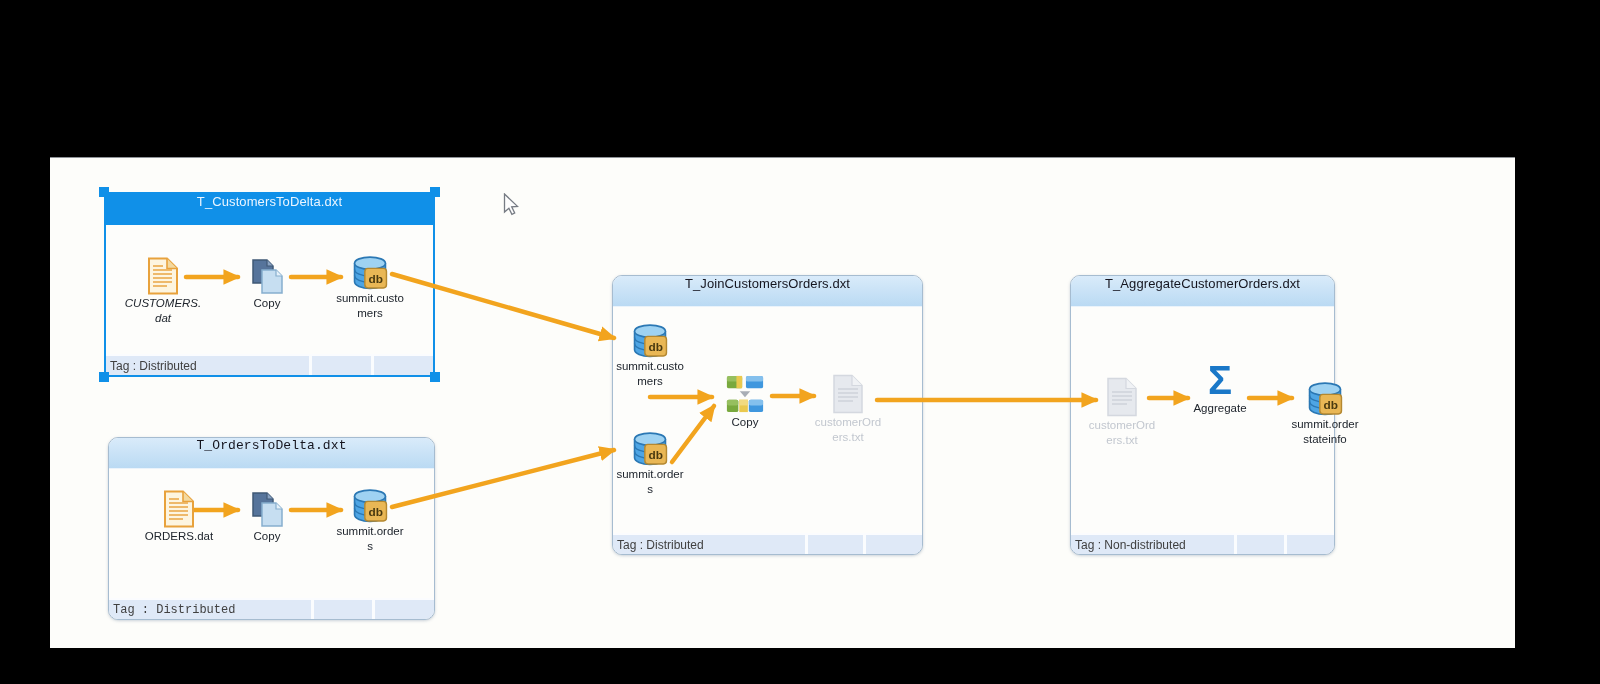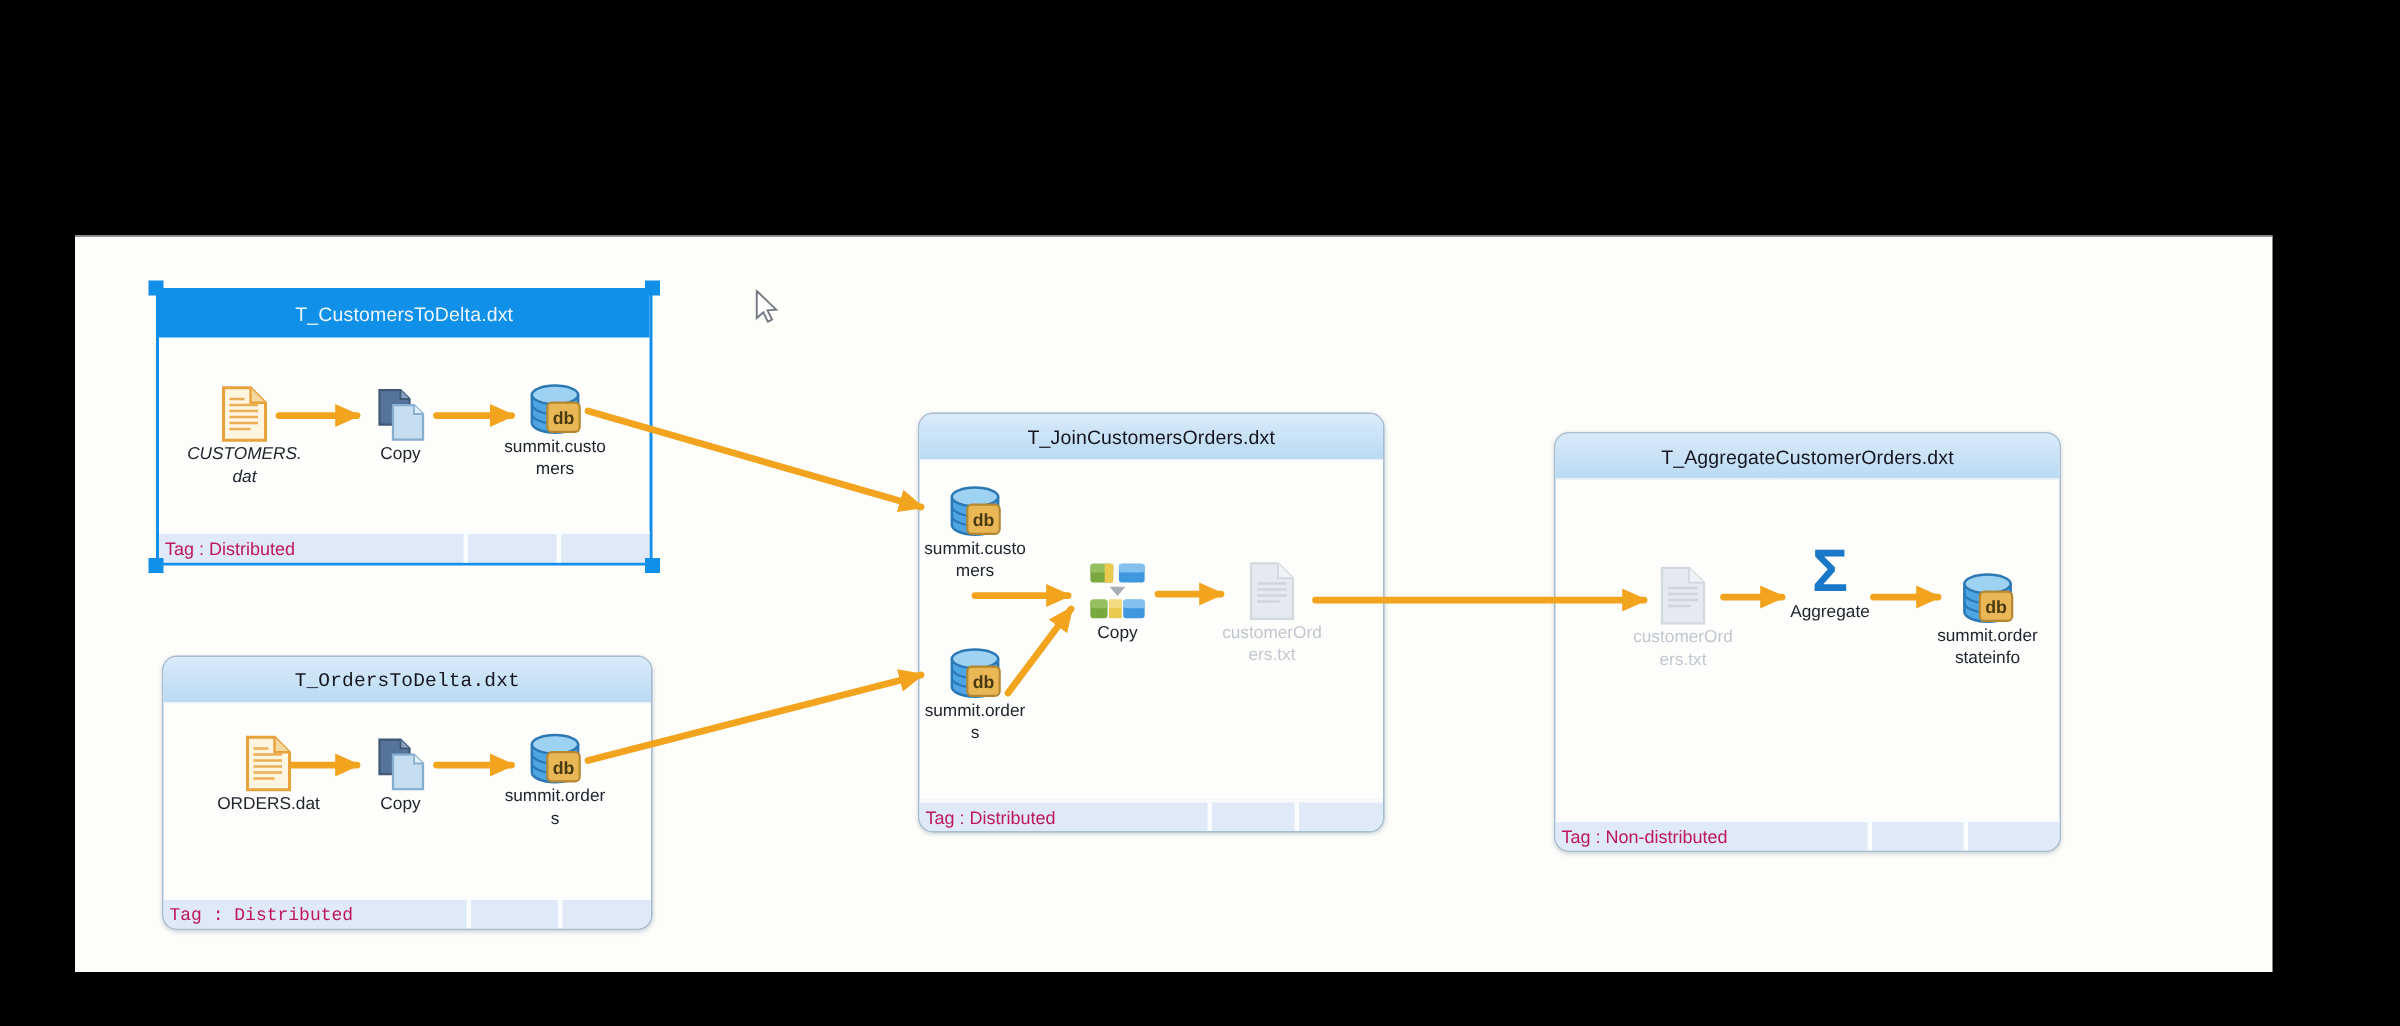--- a/index.html
+++ b/index.html
@@ -6,27 +6,27 @@
   html,body { width:1600px; height:684px; background:#000; overflow:hidden;
               font-family:"Liberation Sans", sans-serif; position:relative; }
   .canvas { position:absolute; left:50px; top:157px; width:1465px; height:491px;
             background:#FDFDFA; border-top:1px solid #8E9297; }
   .layer { position:absolute; left:0; top:0; width:1600px; height:684px; }
 
   .tbox { position:absolute; display:flex; flex-direction:column; background:#FDFDFB; }
   .tbox.unsel { border:1px solid #A6BCD0; border-radius:10px; overflow:hidden;
                 box-shadow:0 1px 3px rgba(110,130,155,.35); }
   .tbox.sel { border:2px solid #1090E8; }
-  .thead { height:31px; flex:0 0 auto; display:flex; align-items:center; justify-content:center;
+  .thead { height:31px; flex:0 0 auto; display:flex; justify-content:center;
            font-size:13px; color:#15151F; letter-spacing:.1px; }
   .unsel .thead { background:linear-gradient(#D9EBFA,#BADAF3); border-bottom:1px solid #EAF3FB; }
   .sel .thead { background:#1090E8; color:#EAF5FF; }
   .tbody { flex:1; }
   .tfoot { height:21px; flex:0 0 auto; background:#DFE9F7; border-top:2px solid #FBFCFE;
-           font-size:12px; color:#be185d; display:flex; align-items:center; padding-left:4px;
+           font-size:12px; color:#404040; display:flex; align-items:center; padding-left:4px;
            position:relative; white-space:nowrap; }
   .seg { position:absolute; top:0; bottom:0; width:3px; background:#FAFCFE; }
   .seg.s1 { left:62%; } .seg.s2 { left:81%; }
 
   .node { position:absolute; width:110px; text-align:center; }
   .node svg.icon { display:block; margin:0 auto; }
   .nlabel { margin-top:1px; font-size:11.5px; line-height:15px; color:#20262E; }
   .node.ghost .nlabel { color:#C2C7CF; }
 
   .handle { position:absolute; width:10px; height:10px; background:#1090E8; }
@@ -134,21 +134,21 @@
       <span>T_JoinCustomersOrders.dxt</span>
     </div>
     <div class="tbody"></div>
     <div class="tfoot">
       <span>Tag : Distributed</span>
       <span class="seg s1"></span>
       <span class="seg s2"></span>
     </div>
   </div>
 
-  <div class="tbox unsel" style="left:1036px; top:275px; width:338px; height:280px;margin-top:13px;">
+  <div class="tbox unsel" style="left:1070px; top:275px; width:265px; height:280px;">
     <div class="thead">
       <span>T_AggregateCustomerOrders.dxt</span>
     </div>
     <div class="tbody"></div>
     <div class="tfoot">
       <span>Tag : Non-distributed</span>
       <span class="seg s1"></span>
       <span class="seg s2"></span>
     </div>
   </div>

